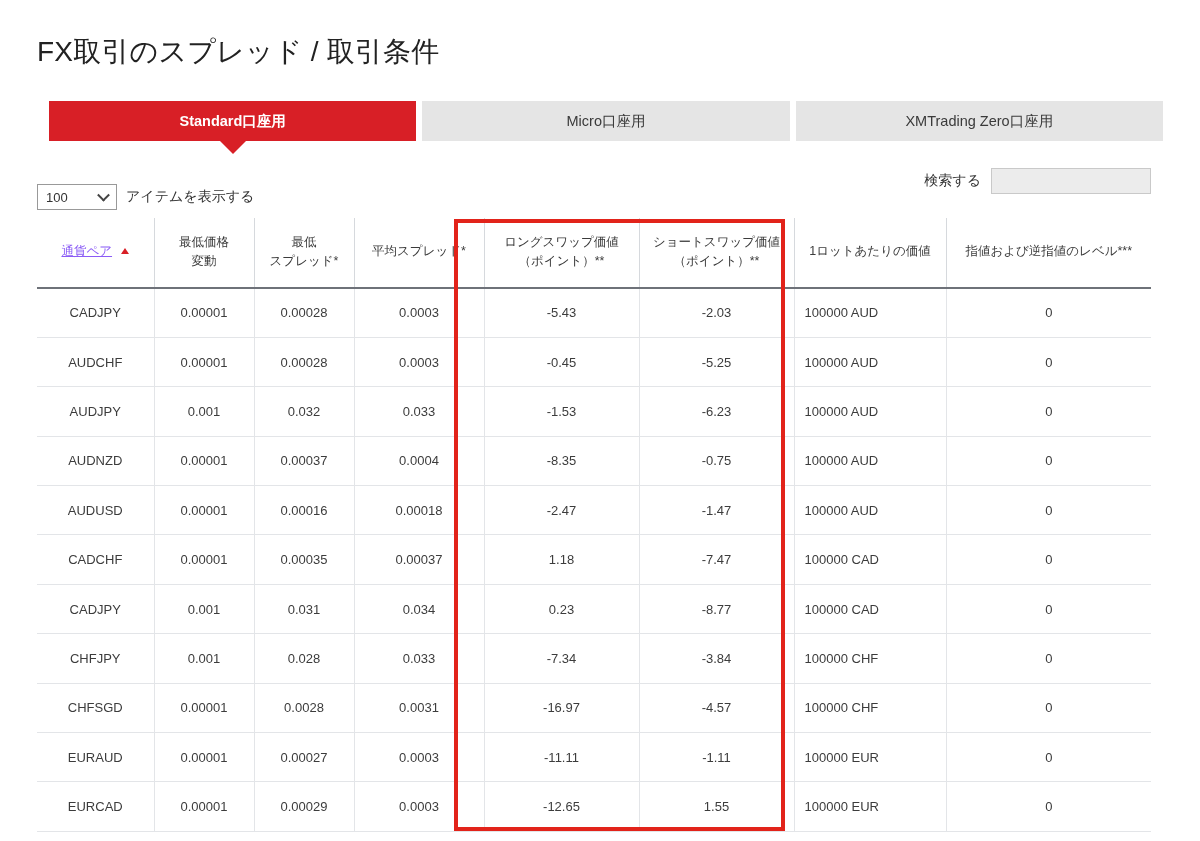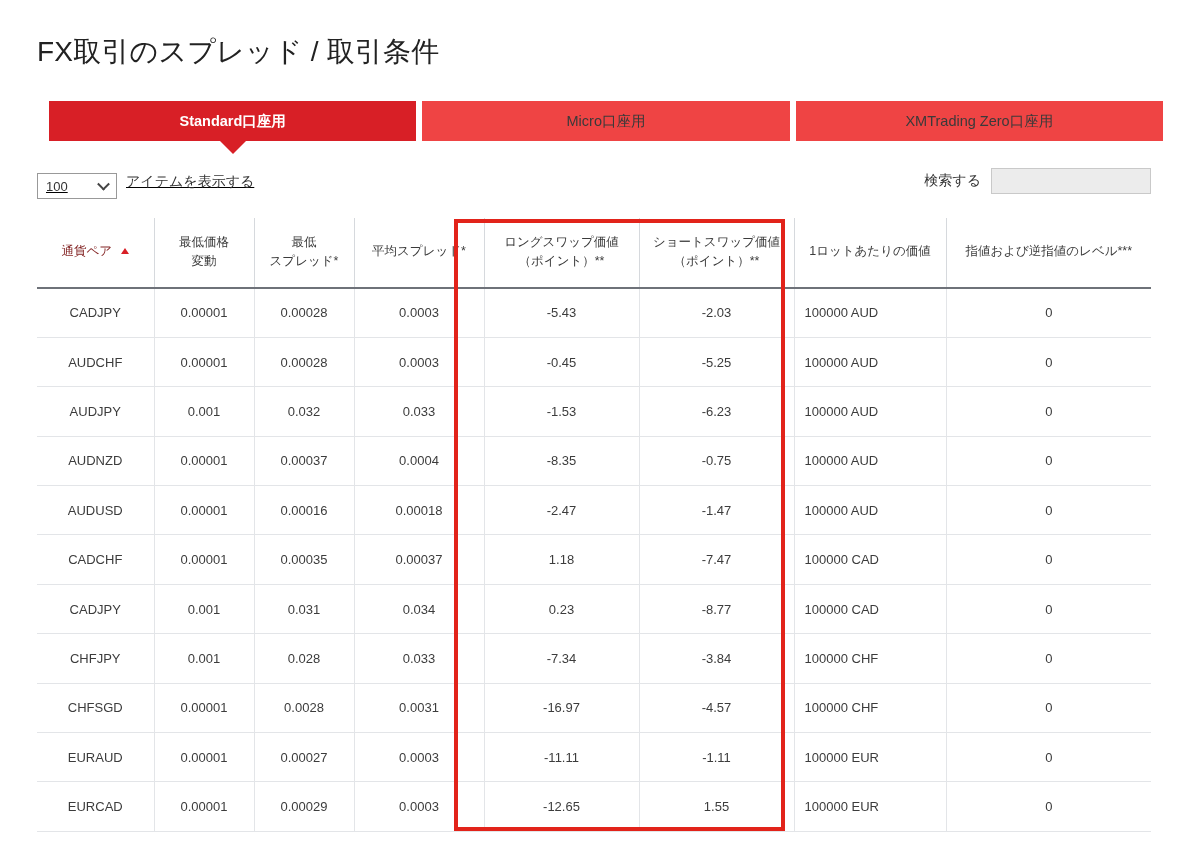--- a/index.html
+++ b/index.html
@@ -45,21 +45,21 @@
   }
   .tab {
     position: relative;
     flex: 1 1 0;
     height: 40px;
     display: flex;
     align-items: center;
     justify-content: center;
     font-size: 14.5px;
     color: #3a3a3a;
-    background: #ef4444;
+    background: #e5e5e5;
     cursor: pointer;
     user-select: none;
   }
   .tab.active {
     background: #d81f26;
     color: #ffffff;
     font-weight: bold;
   }
   .tab.active .pointer {
     position: absolute;
@@ -77,24 +77,23 @@
   .controls {
     position: absolute;
     left: 37px;
     top: 168px;
     width: 1114px;
     height: 30px;
   }
   .length-wrap {
     position: absolute;
     left: 0;
-    top: 5px;
+    top: 16px;
     display: flex;
-    align-items: flex-start;
-    text-decoration: underline;
+    align-items: center;
   }
   .length-select {
     width: 80px;
     height: 26px;
     border: 1px solid #999999;
     background: #ffffff;
     display: flex;
     align-items: center;
     position: relative;
     font-size: 13px;
@@ -162,21 +161,22 @@
     font-size: 12.5px;
     font-weight: 400;
     color: #3b3b3b;
     text-align: center;
     vertical-align: middle;
     height: 70px;
     line-height: 1.45;
   }
   table.spread thead th:last-child { border-right: none; }
   table.spread thead th.sorted {
-    color: #7f1d1d;
+    color: #8b5cf6;
+    text-decoration: underline;
   }
   .sort-arrow {
     display: inline-block;
     width: 0; height: 0;
     border-left: 4px solid transparent;
     border-right: 4px solid transparent;
     border-bottom: 6px solid #d81f26;
     margin-left: 9px;
     vertical-align: middle;
     position: relative;

